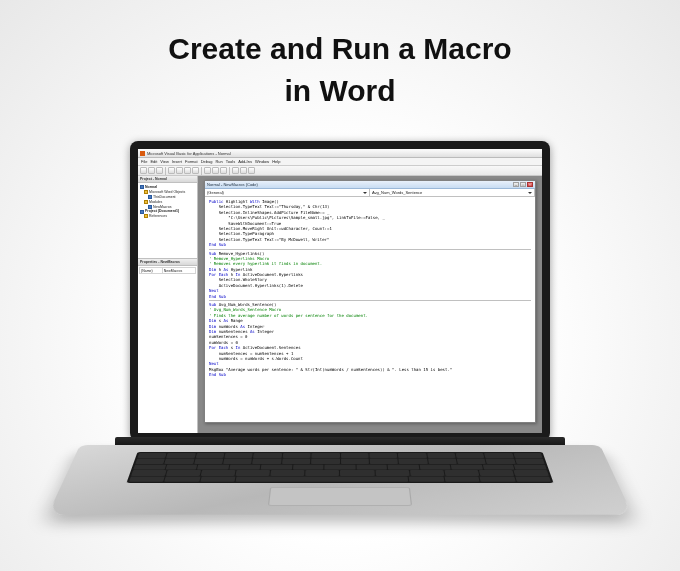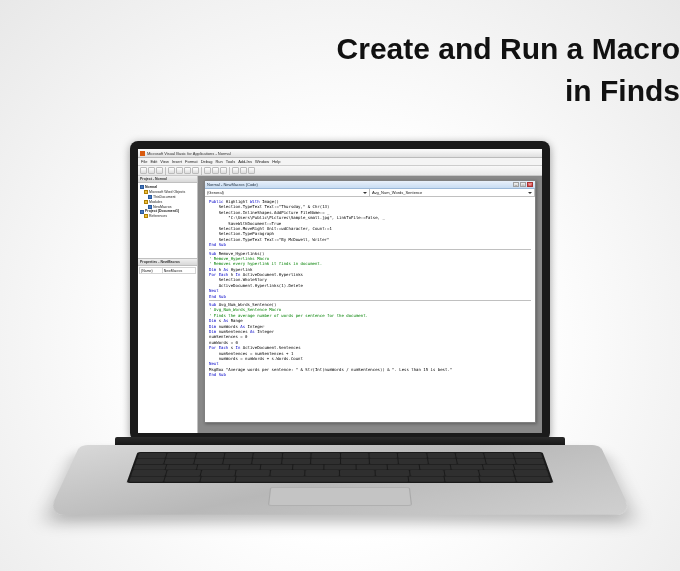--- a/index.html
+++ b/index.html
@@ -5,21 +5,21 @@
   * { margin: 0; padding: 0; box-sizing: border-box; }
   body {
     width: 680px;
     height: 571px;
     background: radial-gradient(ellipse at center 60%, #ffffff 40%, #e8e8e8 100%);
     font-family: Arial, sans-serif;
     overflow: hidden;
     position: relative;
   }
   .headline {
-    text-align: right;
+    text-align: center;
     font-weight: 900;
     font-size: 30px;
     color: #111;
     margin-top: 28px;
     line-height: 1.4;
     font-family: Arial Black, Arial, sans-serif;
   }
   .laptop {
     position: absolute;
     left: 50%;
@@ -250,21 +250,21 @@
     background: #c4c4c4;
     border: 1px solid #a8a8a8;
     border-radius: 3px;
   }
 </style>
 </head>
 <body>
 
 <div class="headline">
   <div>Create and Run a Macro</div>
-  <div>in Finds</div>
+  <div>in Word</div>
 </div>
 
 <div class="laptop">
   <div class="screen-frame">
     <div class="screen">
 
       <div class="vba-titlebar">
         <span class="vba-title-icon"></span>
         <span>Microsoft Visual Basic for Applications - Normal</span>
       </div>

